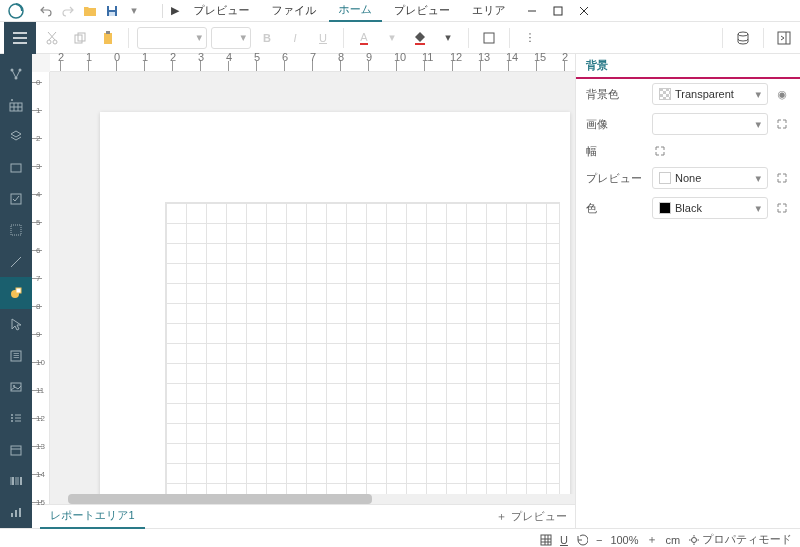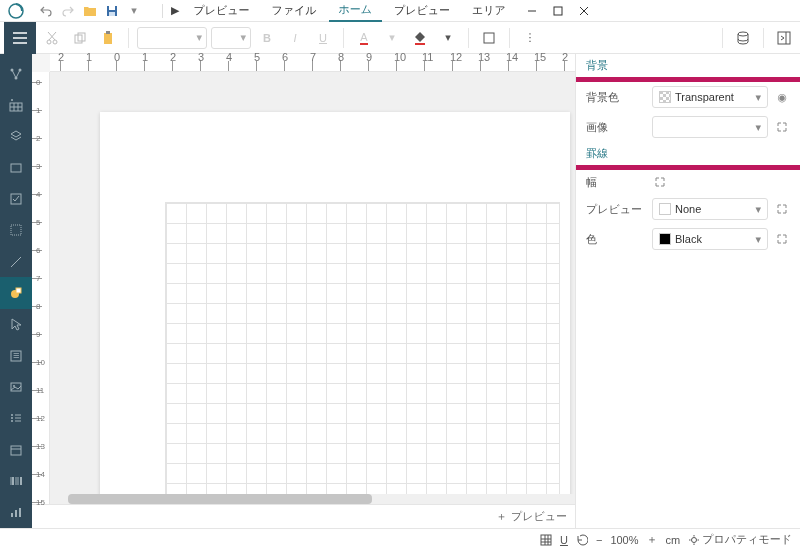--- a/index.html
+++ b/index.html
@@ -44,21 +44,21 @@
   background-size:20px 20px; border:1px solid #e3e3e3; }
 .hscroll { position:absolute; bottom:0; left:18px; right:0; height:10px; background:#f0f0f0; }
 .hscroll .thumb { position:absolute; left:0; width:60%; height:100%; background:#c5c5c5; border-radius:4px; }
 .tabbar { height:24px; background:#fff; border-top:1px solid #e5e5e5; display:flex; align-items:center; padding:0 8px; }
 .tabbar .tab { padding:4px 10px; color:#2a7a88; border-bottom:2px solid #2a7a88; cursor:pointer; }
 .tabbar .tspacer { flex:1; }
 .tabbar .addarea { display:flex; align-items:center; gap:4px; color:#666; cursor:pointer; }
 .proppanel { width:225px; background:#fff; border-left:1px solid #e5e5e5; display:flex; flex-direction:column; }
 .proppanel .searchbar { margin:8px; background:#1a5f6e; color:#fff; height:26px; border-radius:3px; display:flex; align-items:center; justify-content:center; position:relative; }
 .proppanel .searchbar .sicon { position:absolute; right:6px; }
-.proppanel .section { padding:4px 10px; color:#2a7a88; border-bottom:5px solid #be185d; font-weight:400; }
+.proppanel .section { padding:4px 10px; color:#2a7a88; border-bottom:2px solid #be185d; font-weight:700; }
 .proppanel .row { display:flex; align-items:center; padding:4px 10px; gap:6px; }
 .proppanel .row .lbl { width:60px; color:#555; }
 .proppanel .row .val { flex:1; height:22px; border:1px solid #ddd; border-radius:3px; display:flex; align-items:center; padding:0 6px; gap:4px; cursor:pointer; background:#fff; }
 .proppanel .row .val .sw { width:12px; height:12px; border:1px solid #ccc; }
 .proppanel .row .val .caret { margin-left:auto; color:#888; }
 .proppanel .row .extra { width:16px; height:16px; color:#888; cursor:pointer; display:flex; align-items:center; justify-content:center; }
 .statusbar { height:22px; border-top:1px solid #e5e5e5; display:flex; align-items:center; justify-content:flex-end; gap:8px; padding:0 8px; color:#555; background:#fff; }
 .statusbar .sbtn { cursor:pointer; display:flex; align-items:center; gap:2px; }
 svg { display:block; }
 </style>
@@ -426,20 +426,21 @@
         </div>
       <div class="canvas">
         <div class="page"></div>
         <div class="gridbox"></div>
         <div class="hscroll">
             <div class="thumb"></div>
           </div>
       </div>
     </div>
     <div class="tabbar">
+      <div class="tab">レポートエリア1</div>
       <div class="tspacer"></div>
       <div class="addarea">
         <span>＋</span>
         <span>プレビュー</span>
       </div>
     </div>
   </div>
 
   <div class="proppanel">
     <div class="section">背景</div>
@@ -456,21 +457,20 @@
       <div class="lbl">画像</div>
       <div class="val">
           <span class="caret">▾</span>
         </div>
       <div class="extra">
           <svg width="10" height="10">
             <path d="M1 4 V1 H4 M6 1 H9 V4 M9 6 V9 H6 M4 9 H1 V6" fill="none" stroke="#888"></path>
           </svg>
         </div>
     </div>
-    <div class="section">罫線</div>
     <div class="row">
       <div class="lbl">幅</div>
       <div class="extra">
           <svg width="10" height="10">
             <path d="M1 4 V1 H4 M6 1 H9 V4 M9 6 V9 H6 M4 9 H1 V6" fill="none" stroke="#888"></path>
           </svg>
         </div>
     </div>
     <div class="row">
       <div class="lbl">プレビュー</div>

